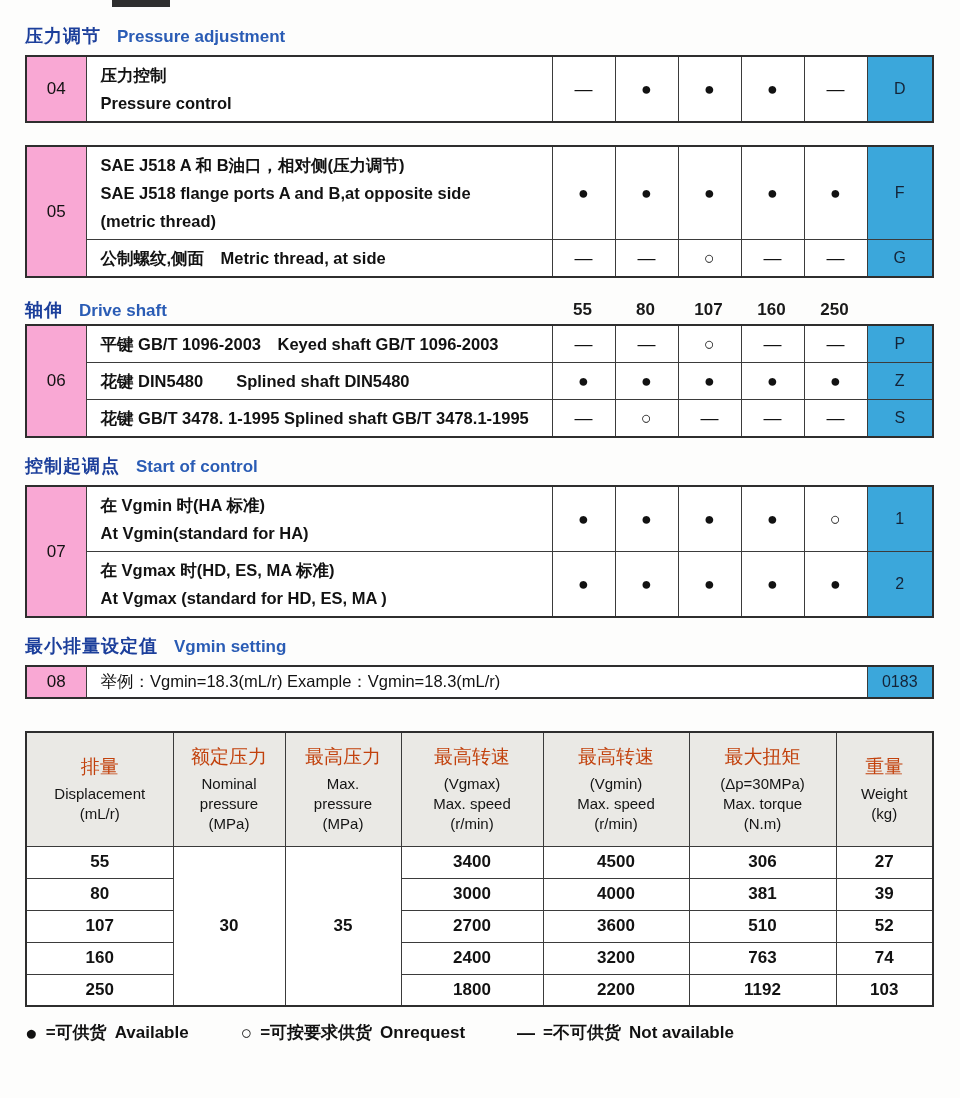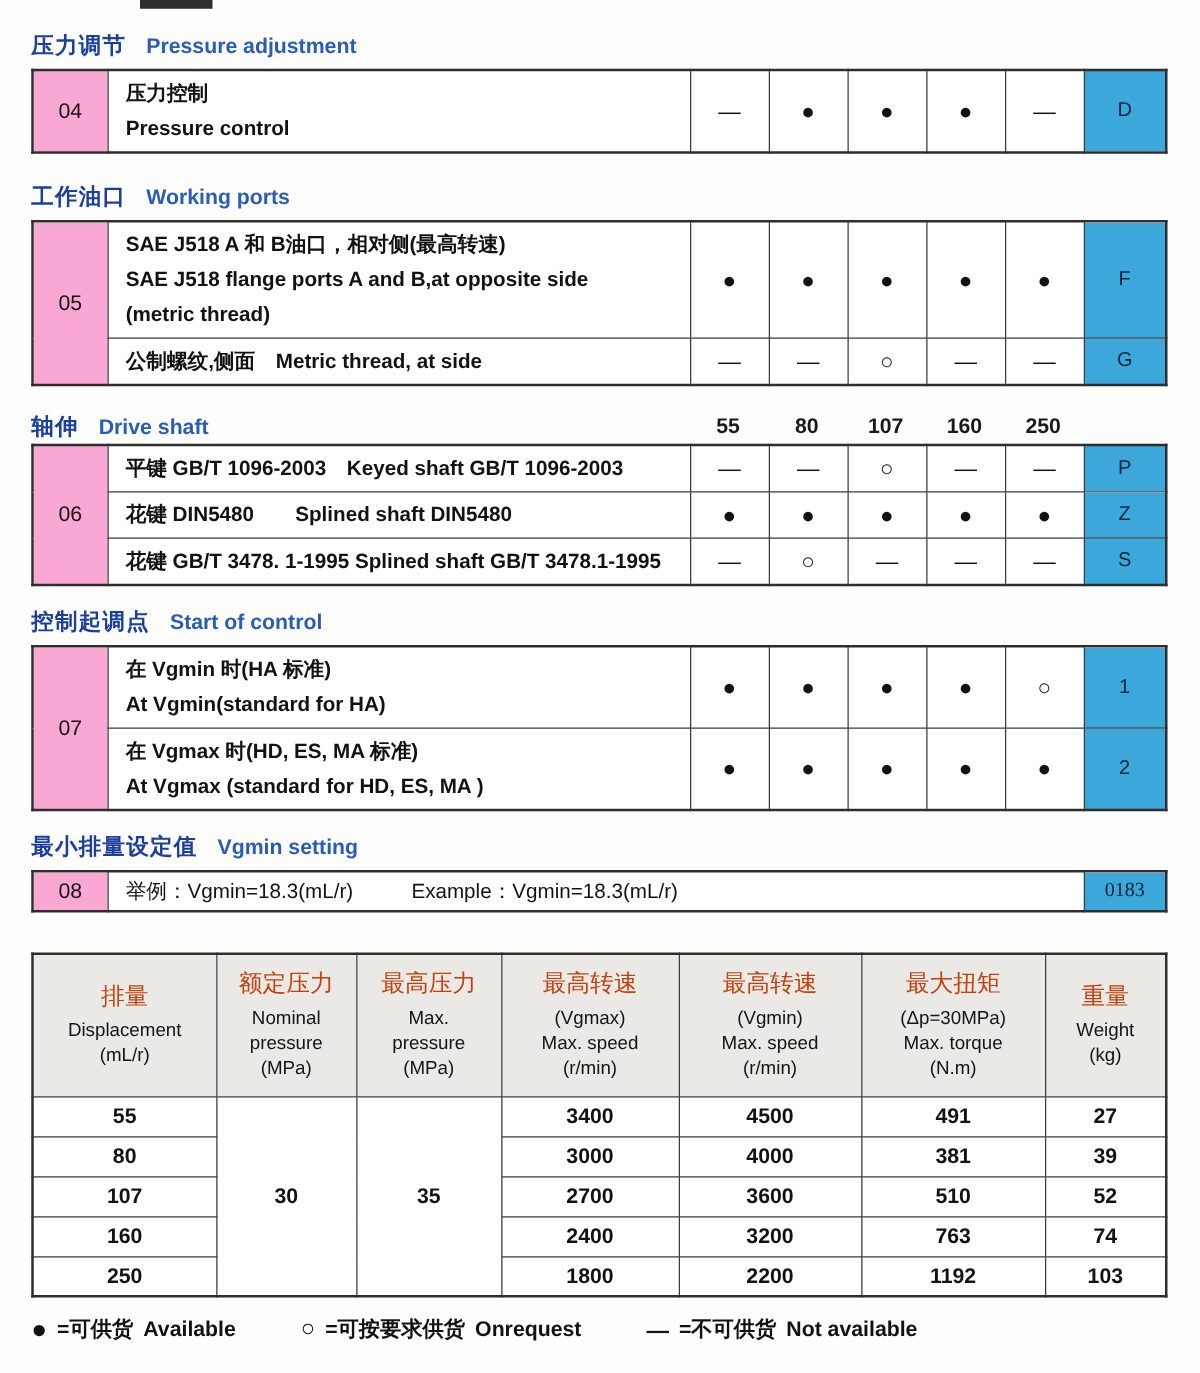--- a/index.html
+++ b/index.html
@@ -17,41 +17,41 @@
   .sec-title .cn { font-weight:bold; font-size:18px; color:#1c3f9b; letter-spacing:1px; }
   .sec-title .en { font-size:17px; color:#2a5cb5; font-weight:bold; }
 
   table.avail { border-collapse:collapse; table-layout:fixed; width:907px; border:2px solid #2e2e2e; }
   table.avail td { border:1.5px solid #3b3b3b; overflow:hidden; }
   td.idcell  { background:#f9a8d4; text-align:center; font-size:17px; }
   td.desc    { background:#fff; padding:4px 6px 4px 14px; font-size:16.5px; }
   td.desc .line { display:block; line-height:28px; white-space:pre;font-weight:bold; }
   td.mark { text-align:center; font-size:18px; background:#fff; }
   td.code { background:#3ba7db; text-align:center; font-size:16px; color:#142438; }
-  td.code-mono { font-family:Liberation Serif, serif; font-size:16px; }
+  td.code-mono { font-family:Liberation Sans, sans-serif; font-size:16px; }
 
   .h63 { height:63px; }
   .h92 { height:92px; }
   .h33 { height:33px; }
   .h32 { height:32px; }
   .h62 { height:62px; }
   .h35 { height:22px; }
 
   .mb22 { margin-bottom:22px; }
   .mb20 { margin-bottom:20px; }
   .mb16 { margin-bottom:16px; }
   .mb32 { margin-bottom:32px; }
   .mb10 { margin-bottom:10px; }
 
   table.sizes { border-collapse:collapse; table-layout:fixed; width:907px; margin-bottom:2px; border:none; }
   table.sizes td { border:none; background:transparent; padding:0; }
   td.size-num { text-align:center; font-size:17px; font-weight:bold; color:#1a1a1a; padding-bottom:4px; }
   table.sizes .sec-title { margin-bottom:0; }
 
-  .gap-en { margin-left:42px; }
+  .gap-en { }
 
   table.tech { border-collapse:collapse; table-layout:fixed; width:907px; border:2px solid #2e2e2e; }
   table.tech th, table.tech td { border:1.5px solid #3b3b3b; text-align:center; overflow:hidden; }
   table.tech th { background:#eae9e5; font-weight:normal; height:114px; vertical-align:middle; padding:4px 2px; }
   table.tech th .cnl { display:block; font-size:19px; line-height:26px; margin-bottom:4px; color:#c2410c; }
   table.tech th .enl { display:block; font-size:15px; line-height:20px; color:#141414; }
   table.tech td { background:#fff; font-size:17px; font-weight:bold; height:32px; }
 
   .legend { display:flex; align-items:center; gap:14px; margin-top:14px; font-size:17px; font-weight:bold; color:#111; }
   .leg-item { display:flex; align-items:center; gap:8px; margin-right:38px; }
@@ -92,40 +92,36 @@
       <td class="mark">●</td>
       <td class="mark">●</td>
       <td class="mark">—</td>
       <td class="code">D</td>
     </tr>
   </tbody>
     </table>
 </div>
 
 <div class="section mb20">
-  <div class="sec-title">
-    <span class="cn">工作油口</span>
-    <span class="en">Working ports</span>
-  </div>
   <table class="avail">
     <colgroup>
         <col style="width:60px">
         <col style="width:466px">
         <col style="width:63px">
         <col style="width:63px">
         <col style="width:63px">
         <col style="width:63px">
         <col style="width:63px">
         <col style="width:66px">
       </colgroup>
     <tbody>
         <tr class="h92">
       <td class="idcell" rowspan="2">05</td>
       <td class="desc">
-        <span class="line">SAE J518 A 和 B油口，相对侧(最高转速)</span>
+        <span class="line">SAE J518 A 和 B油口，相对侧(压力调节)</span>
         <span class="line">SAE J518 flange ports A and B,at opposite side</span>
         <span class="line">(metric thread)</span>
       </td>
       <td class="mark">●</td>
       <td class="mark">●</td>
       <td class="mark">●</td>
       <td class="mark">●</td>
       <td class="mark">●</td>
       <td class="code">F</td>
     </tr>
@@ -346,21 +342,21 @@
         <span class="enl">Weight</span>
         <span class="enl">(kg)</span>
       </th>
     </tr>
     <tr>
       <td>55</td>
       <td rowspan="5">30</td>
       <td rowspan="5">35</td>
       <td>3400</td>
       <td>4500</td>
-      <td>491</td>
+      <td>306</td>
       <td>27</td>
     </tr>
     <tr>
       <td>80</td>
       <td>3000</td>
       <td>4000</td>
       <td>381</td>
       <td>39</td>
     </tr>
     <tr>

